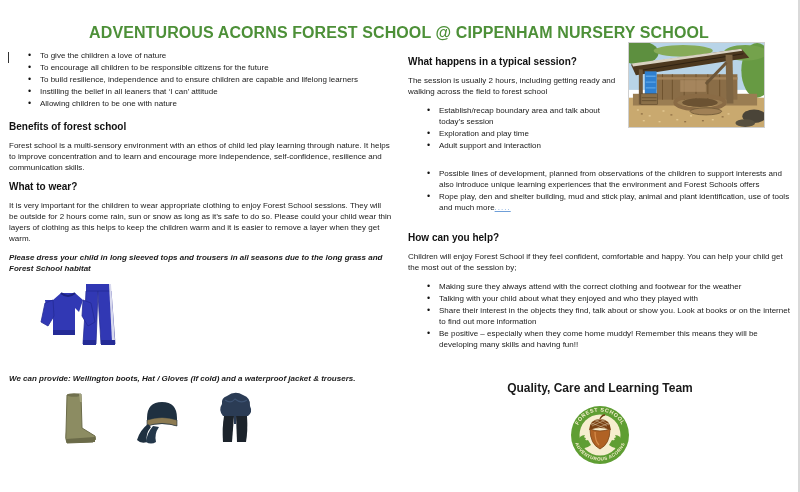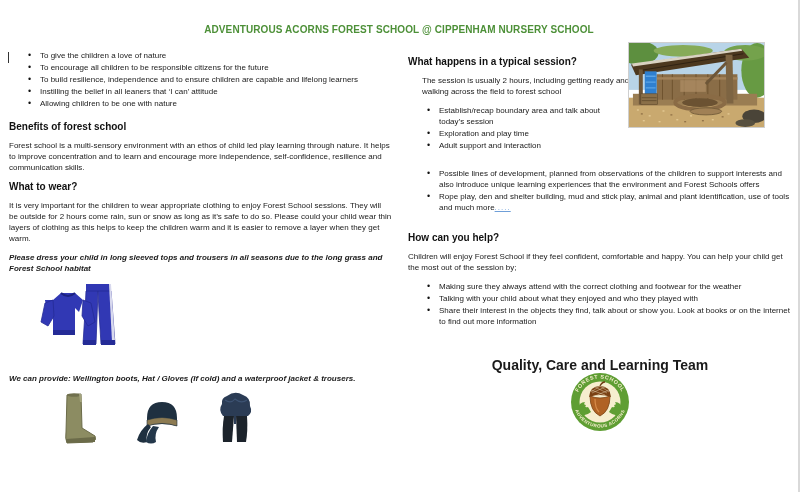--- a/index.html
+++ b/index.html
@@ -9,48 +9,48 @@
     width:800px; height:492px;
     background:#ffffff;
     font-family:"Liberation Sans", sans-serif;
     color:#1a1a1a;
     overflow:hidden;
     border-right:2px solid #d9d9d9;
   }
   .doc-title {
     position:absolute; top:24px; left:0; width:100%;
     text-align:center;
-    font-size:10px; font-weight:bold; color:#4d9038;
+    font-size:16px; font-weight:bold; color:#4d9038;
     letter-spacing:0.1px;
   }
   .text-cursor {
     position:absolute; left:8px; top:52px; width:1px; height:11px; background:#333;
   }
   .col { position:absolute; font-size:8px; line-height:11px; }
   .left-col  { left:9px;   top:50px; width:383px; }
   .right-col { left:408px; top:56px; width:384px; }
   h2 { font-size:10px; line-height:12px; font-weight:bold; color:#111; margin:0 0 7px; }
   p  { margin:0 0 8px; }
   .bold-note { font-weight:bold;font-style:italic; }
   ul.bullets { list-style:none; margin:0 0 12px; padding-left:31px; }
   ul.bullets li { position:relative; margin-bottom:1px; }
   ul.bullets li::before {
     content:"\2022";
     position:absolute; left:-12px; top:0;
     font-size:9px; color:#111;
   }
-  .narrow { width:218px;margin-left:14px; }
+  .narrow { width:218px; }
   ul.wide { margin-bottom:16px; }
   .more-dots {
     color:#6f9fd8; text-decoration:underline; cursor:pointer; letter-spacing:1px;
   }
   .help-heading { margin-top:19px; }
   .team-line {
     margin-top:33px; text-align:center;
-    font-size:14px; font-weight:bold; margin-bottom:1px;
+    font-size:12px; font-weight:bold; margin-bottom:11px;
   }
   .logo-wrap { text-align:center; }
   .clothing-img { display:block; margin:2px 0 16px 30px; }
   .kit-row {
     display:flex; align-items:flex-end; gap:36px;
     margin:6px 0 0 46px;
   }
   .photo {
     position:absolute; left:628px; top:42px; width:137px; height:86px;
     border:1px solid #cfcfcf;
@@ -146,20 +146,21 @@
       <li><span>Rope play, den and shelter building, mud and stick play, animal and plant identification, use of tools and much more</span><a class="more-dots">.....</a></li>
     </ul>
 
     <h2 class="help-heading">How can you help?</h2>
     <p>Children will enjoy Forest School if they feel confident, comfortable and happy. You can help your child get the most out of the session by;</p>
 
     <ul class="bullets">
       <li><span>Making sure they always attend with the correct clothing and footwear for the weather</span></li>
       <li><span>Talking with your child about what they enjoyed and who they played with</span></li>
       <li><span>Share their interest in the objects they find, talk about or show you. Look at books or on the internet to find out more information</span></li>
+      <li><span>Be positive – especially when they come home muddy! Remember this means they will be developing many skills and having fun!!</span></li>
     </ul>
 
     <p class="team-line">Quality, Care and Learning Team</p>
 
     <div class="logo-wrap">
       
       <svg width="60" height="60" viewBox="0 0 60 60">
         <defs>
           <path id="arcTop" d="M 5.5,31 A 24.5 24.5 0 0 1 54.5,31"></path>
           <path id="arcBot" d="M 3.5,29 A 26.5 26.5 0 0 0 56.5,29"></path>

